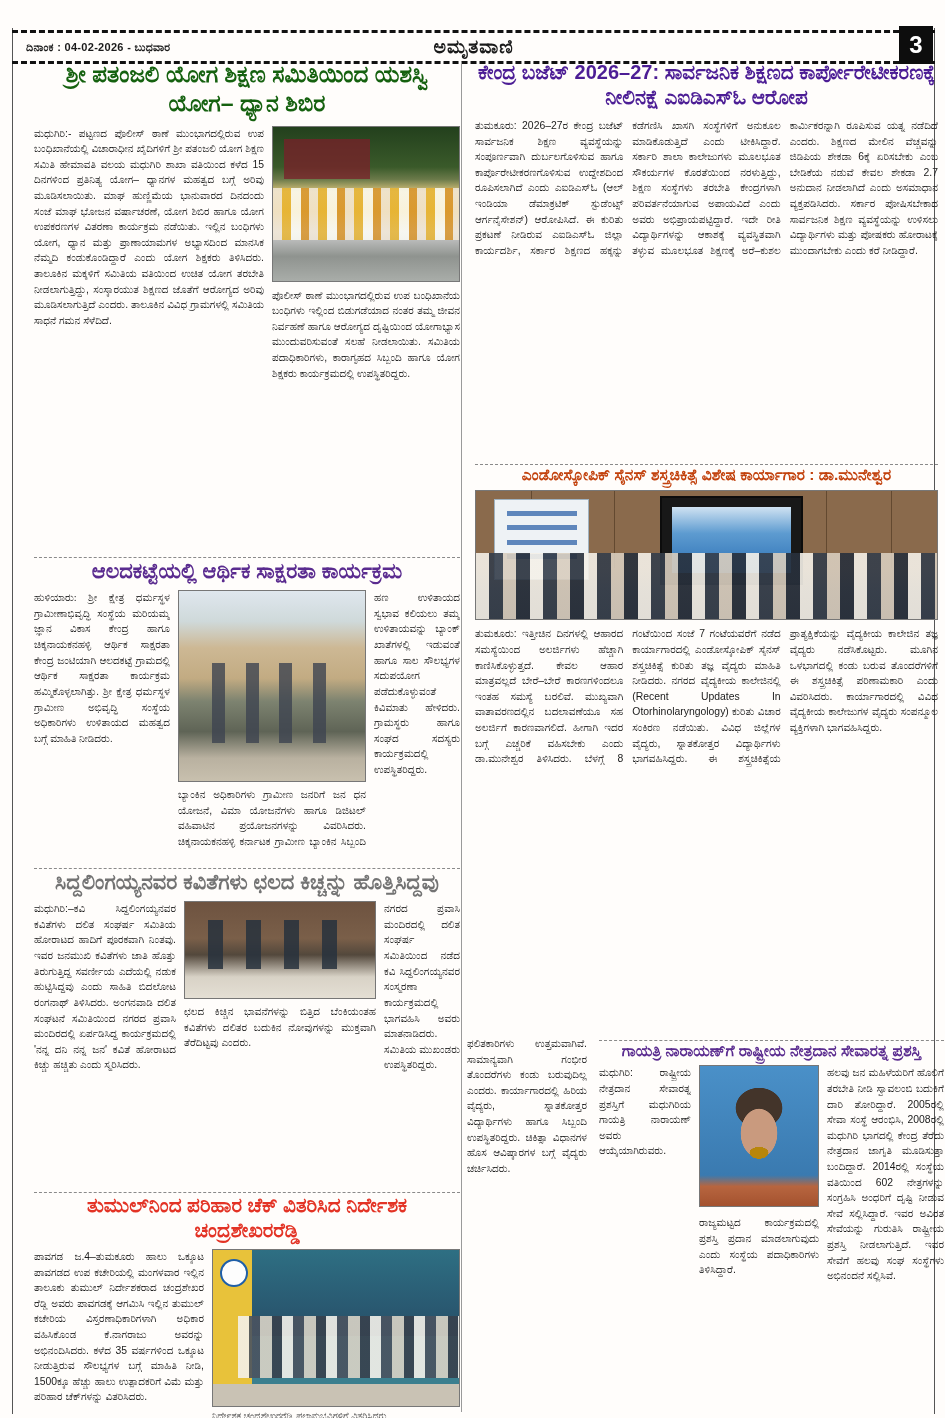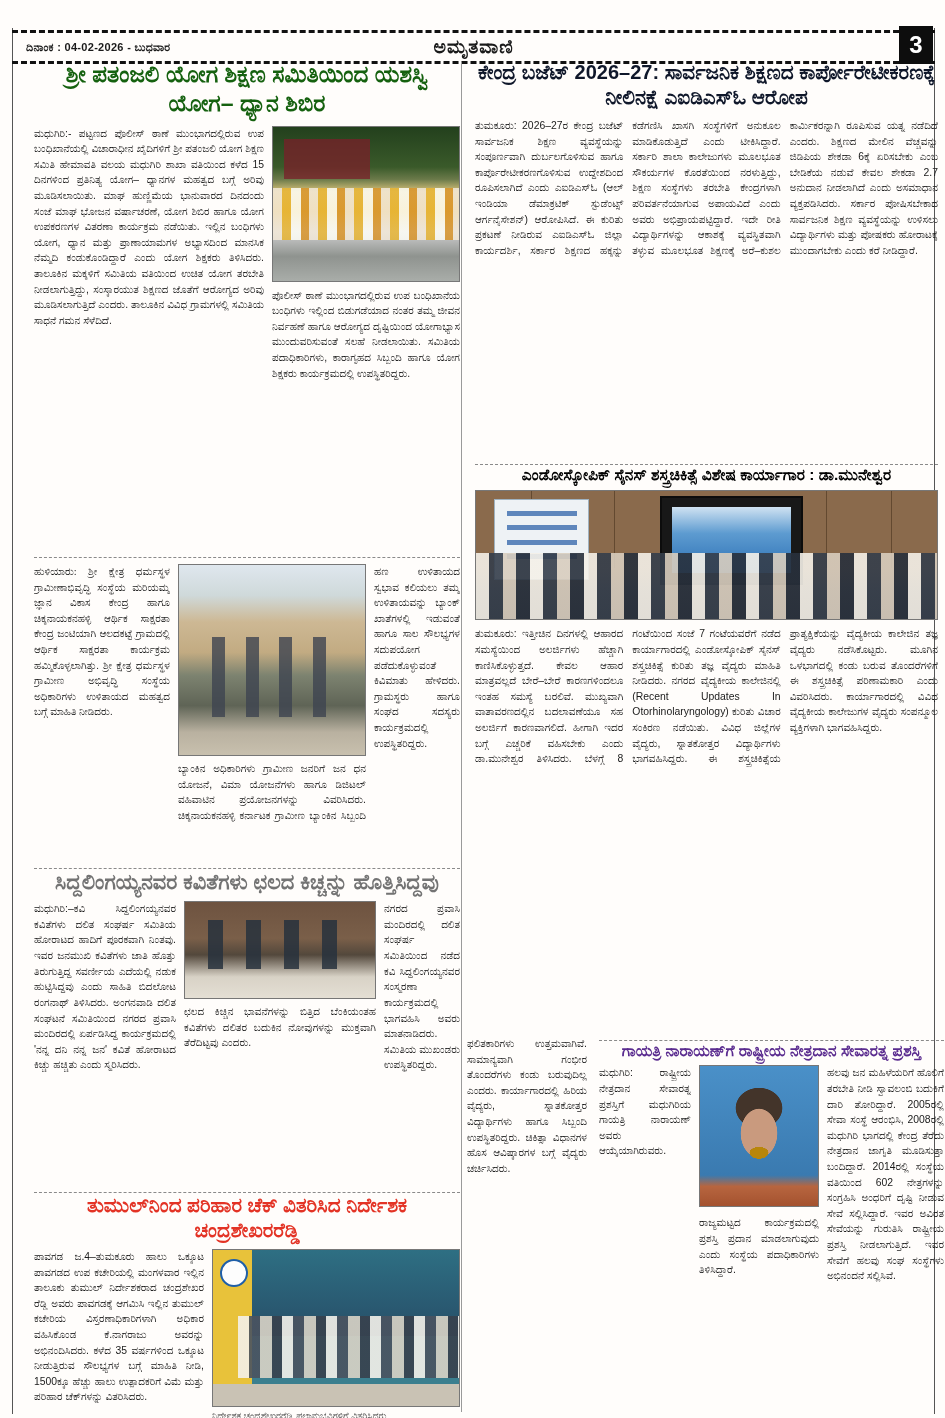--- a/index.html
+++ b/index.html
@@ -123,20 +123,21 @@
           <div class="photo ph-yoga">
             <div class="banner"></div>
             <div class="people"></div>
           </div>
           <div class="bodytext" style="height:248px">ಪೊಲೀಸ್ ಠಾಣೆ ಮುಂಭಾಗದಲ್ಲಿರುವ ಉಪ ಬಂಧಿಖಾನೆಯ ಬಂಧಿಗಳು ಇಲ್ಲಿಂದ ಬಿಡುಗಡೆಯಾದ ನಂತರ ತಮ್ಮ ಜೀವನ ನಿರ್ವಹಣೆ ಹಾಗೂ ಆರೋಗ್ಯದ ದೃಷ್ಟಿಯಿಂದ ಯೋಗಾಭ್ಯಾಸ ಮುಂದುವರಿಸುವಂತೆ ಸಲಹೆ ನೀಡಲಾಯಿತು. ಸಮಿತಿಯ ಪದಾಧಿಕಾರಿಗಳು, ಕಾರಾಗೃಹದ ಸಿಬ್ಬಂದಿ ಹಾಗೂ ಯೋಗ ಶಿಕ್ಷಕರು ಕಾರ್ಯಕ್ರಮದಲ್ಲಿ ಉಪಸ್ಥಿತರಿದ್ದರು.</div>
         </div>
       </div>
     </article>
 
     <article class="a2 sep">
+      <h2 class="h-a2" style="color:#5a2b8f">ಆಲದಕಟ್ಟೆಯಲ್ಲಿ ಆರ್ಥಿಕ ಸಾಕ್ಷರತಾ ಕಾರ್ಯಕ್ರಮ</h2>
       <div class="row">
         <div class="a2-c1 bodytext">ಹುಳಿಯಾರು: ಶ್ರೀ ಕ್ಷೇತ್ರ ಧರ್ಮಸ್ಥಳ ಗ್ರಾಮೀಣಾಭಿವೃದ್ಧಿ ಸಂಸ್ಥೆಯ ಮರಿಯಮ್ಮ ಜ್ಞಾನ ವಿಕಾಸ ಕೇಂದ್ರ ಹಾಗೂ ಚಿಕ್ಕನಾಯಕನಹಳ್ಳಿ ಆರ್ಥಿಕ ಸಾಕ್ಷರತಾ ಕೇಂದ್ರ ಜಂಟಿಯಾಗಿ ಆಲದಕಟ್ಟೆ ಗ್ರಾಮದಲ್ಲಿ ಆರ್ಥಿಕ ಸಾಕ್ಷರತಾ ಕಾರ್ಯಕ್ರಮ ಹಮ್ಮಿಕೊಳ್ಳಲಾಗಿತ್ತು. ಶ್ರೀ ಕ್ಷೇತ್ರ ಧರ್ಮಸ್ಥಳ ಗ್ರಾಮೀಣ ಅಭಿವೃದ್ಧಿ ಸಂಸ್ಥೆಯ ಅಧಿಕಾರಿಗಳು ಉಳಿತಾಯದ ಮಹತ್ವದ ಬಗ್ಗೆ ಮಾಹಿತಿ ನೀಡಿದರು.</div>
         <div class="a2-c2">
           <div class="photo ph-alada">
             <div class="fig" style="left:18%"></div>
             <div class="fig" style="left:36%"></div>
             <div class="fig" style="left:54%"></div>
             <div class="fig" style="left:72%"></div>
           </div>
           <div class="bodytext" style="height:62px">ಬ್ಯಾಂಕಿನ ಅಧಿಕಾರಿಗಳು ಗ್ರಾಮೀಣ ಜನರಿಗೆ ಜನ ಧನ ಯೋಜನೆ, ವಿಮಾ ಯೋಜನೆಗಳು ಹಾಗೂ ಡಿಜಿಟಲ್ ವಹಿವಾಟಿನ ಪ್ರಯೋಜನಗಳನ್ನು ವಿವರಿಸಿದರು. ಚಿಕ್ಕನಾಯಕನಹಳ್ಳಿ ಕರ್ನಾಟಕ ಗ್ರಾಮೀಣ ಬ್ಯಾಂಕಿನ ಸಿಬ್ಬಂದಿ ಮಾಹಿತಿ ನೀಡಿದರು.</div>
@@ -175,26 +176,26 @@
           </div>
           <div class="cap">ನಿರ್ದೇಶಕ ಚಂದ್ರಶೇಖರರೆಡ್ಡಿ ಫಲಾನುಭವಿಗಳಿಗೆ ವಿತರಿಸಿದರು.</div>
         </div>
       </div>
     </article>
   </section>
 
   <section class="col-right">
 
     <article class="a5">
-      <h2 class="h-a5" style="color:#0f172a">ಕೇಂದ್ರ ಬಜೆಟ್ 2026–27: ಸಾರ್ವಜನಿಕ ಶಿಕ್ಷಣದ ಕಾರ್ಪೋರೇಟೀಕರಣಕ್ಕೆ ನೀಲಿನಕ್ಷೆ ಎಐಡಿಎಸ್‌ಓ ಆರೋಪ</h2>
+      <h2 class="h-a5" style="color:#4c1d95">ಕೇಂದ್ರ ಬಜೆಟ್ 2026–27: ಸಾರ್ವಜನಿಕ ಶಿಕ್ಷಣದ ಕಾರ್ಪೋರೇಟೀಕರಣಕ್ಕೆ ನೀಲಿನಕ್ಷೆ ಎಐಡಿಎಸ್‌ಓ ಆರೋಪ</h2>
       <div class="bodytext">ತುಮಕೂರು: 2026–27ರ ಕೇಂದ್ರ ಬಜೆಟ್ ಸಾರ್ವಜನಿಕ ಶಿಕ್ಷಣ ವ್ಯವಸ್ಥೆಯನ್ನು ಸಂಪೂರ್ಣವಾಗಿ ದುರ್ಬಲಗೊಳಿಸುವ ಹಾಗೂ ಕಾರ್ಪೊರೇಟೀಕರಣಗೊಳಿಸುವ ಉದ್ದೇಶದಿಂದ ರೂಪಿಸಲಾಗಿದೆ ಎಂದು ಎಐಡಿಎಸ್‌ಓ (ಆಲ್ ಇಂಡಿಯಾ ಡೆಮಾಕ್ರಟಿಕ್ ಸ್ಟುಡೆಂಟ್ಸ್ ಆರ್ಗನೈಸೇಶನ್) ಆರೋಪಿಸಿದೆ. ಈ ಕುರಿತು ಪ್ರಕಟಣೆ ನೀಡಿರುವ ಎಐಡಿಎಸ್‌ಓ ಜಿಲ್ಲಾ ಕಾರ್ಯದರ್ಶಿ, ಸರ್ಕಾರ ಶಿಕ್ಷಣದ ಹಕ್ಕನ್ನು ಕಡೆಗಣಿಸಿ ಖಾಸಗಿ ಸಂಸ್ಥೆಗಳಿಗೆ ಅನುಕೂಲ ಮಾಡಿಕೊಡುತ್ತಿದೆ ಎಂದು ಟೀಕಿಸಿದ್ದಾರೆ. ಸರ್ಕಾರಿ ಶಾಲಾ ಕಾಲೇಜುಗಳು ಮೂಲಭೂತ ಸೌಕರ್ಯಗಳ ಕೊರತೆಯಿಂದ ನರಳುತ್ತಿದ್ದು, ಶಿಕ್ಷಣ ಸಂಸ್ಥೆಗಳು ತರಬೇತಿ ಕೇಂದ್ರಗಳಾಗಿ ಪರಿವರ್ತನೆಯಾಗುವ ಅಪಾಯವಿದೆ ಎಂದು ಅವರು ಅಭಿಪ್ರಾಯಪಟ್ಟಿದ್ದಾರೆ. ಇದೇ ರೀತಿ ವಿದ್ಯಾರ್ಥಿಗಳನ್ನು ಆಕಾಶಕ್ಕೆ ವ್ಯವಸ್ಥಿತವಾಗಿ ತಳ್ಳುವ ಮೂಲಭೂತ ಶಿಕ್ಷಣಕ್ಕೆ ಅರೆ–ಕುಶಲ ಕಾರ್ಮಿಕರನ್ನಾಗಿ ರೂಪಿಸುವ ಯತ್ನ ನಡೆದಿದೆ ಎಂದರು. ಶಿಕ್ಷಣದ ಮೇಲಿನ ವೆಚ್ಚವನ್ನು ಜಿಡಿಪಿಯ ಶೇಕಡಾ 6ಕ್ಕೆ ಏರಿಸಬೇಕು ಎಂಬ ಬೇಡಿಕೆಯ ನಡುವೆ ಕೇವಲ ಶೇಕಡಾ 2.7 ಅನುದಾನ ನೀಡಲಾಗಿದೆ ಎಂದು ಅಸಮಾಧಾನ ವ್ಯಕ್ತಪಡಿಸಿದರು. ಸರ್ಕಾರ ಪೋಷಿಸಬೇಕಾದ ಸಾರ್ವಜನಿಕ ಶಿಕ್ಷಣ ವ್ಯವಸ್ಥೆಯನ್ನು ಉಳಿಸಲು ವಿದ್ಯಾರ್ಥಿಗಳು ಮತ್ತು ಪೋಷಕರು ಹೋರಾಟಕ್ಕೆ ಮುಂದಾಗಬೇಕು ಎಂದು ಕರೆ ನೀಡಿದ್ದಾರೆ.</div>
     </article>
 
     <article class="a6 sep">
-      <h2 class="h-a6" style="color:#000000">ಎಂಡೋಸ್ಕೋಪಿಕ್ ಸೈನಸ್ ಶಸ್ತ್ರಚಿಕಿತ್ಸೆ ವಿಶೇಷ ಕಾರ್ಯಾಗಾರ : ಡಾ.ಮುನೇಶ್ವರ</h2>
+      <h2 class="h-a6" style="color:#c2410c">ಎಂಡೋಸ್ಕೋಪಿಕ್ ಸೈನಸ್ ಶಸ್ತ್ರಚಿಕಿತ್ಸೆ ವಿಶೇಷ ಕಾರ್ಯಾಗಾರ : ಡಾ.ಮುನೇಶ್ವರ</h2>
       <div class="photo ph-endo">
         <div class="plank" style="left:12%"></div>
         <div class="plank" style="left:30%"></div>
         <div class="plank" style="left:76%"></div>
         <div class="plank" style="left:90%"></div>
         <div class="banner">
           <i style="top:14%"></i>
             <i style="top:32%"></i>
             <i style="top:50%"></i>
             <i style="top:68%"></i>

